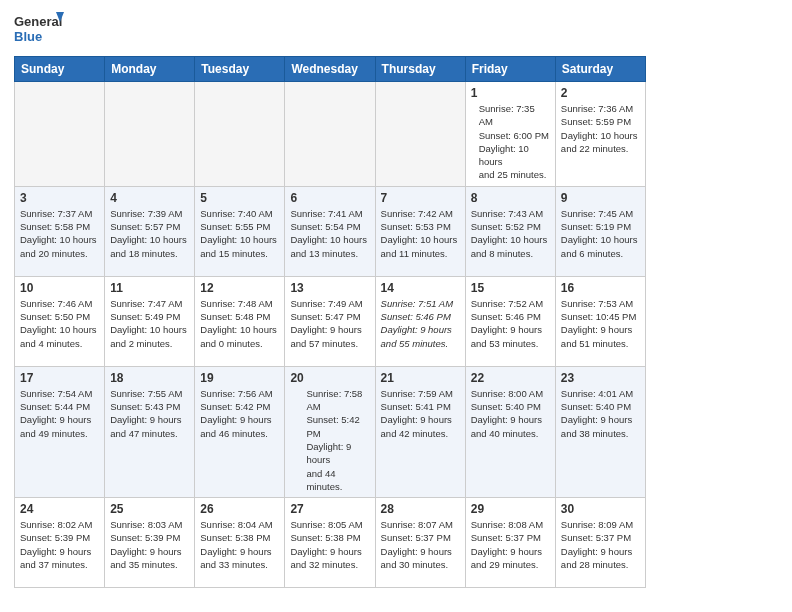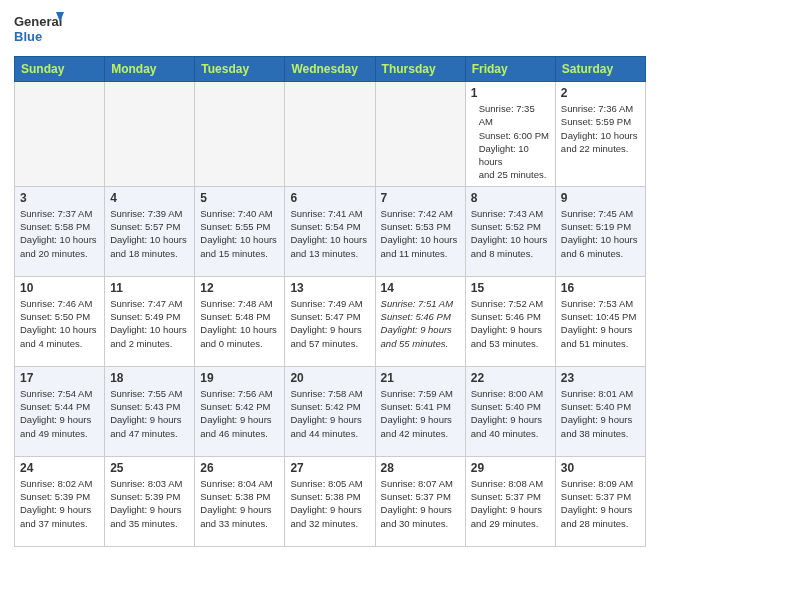--- a/index.html
+++ b/index.html
@@ -40,21 +40,21 @@
       color: #555;
       margin-top: 2px;
     }
     .calendar {
       width: 100%;
       border-collapse: collapse;
       border: 1px solid #ccc;
     }
     .calendar th {
       background: #2a6db5;
-      color: #bef264;
+      color: #ffffff;
       font-size: 12px;
       font-weight: bold;
       text-align: left;
       padding: 5px 6px;
       border: 1px solid #1a5a9a;
     }
     .calendar td {
       width: calc(100%/7);
       vertical-align: top;
       border: 1px solid #ccc;
@@ -264,42 +264,42 @@
           </td>
           <td>
             <span class="day-num">19</span>
             <div class="day-info" style="white-space: pre-line;">Sunrise: 7:56 AM
 Sunset: 5:42 PM
 Daylight: 9 hours
 and 46 minutes.</div>
           </td>
           <td>
             <span class="day-num">20</span>
-            <div class="day-info" style="white-space: pre-line;">Sunrise: 7:58 AM
+            <div class="day-info" style="white-space: pre-line; margin-left: 16px;">Sunrise: 7:58 AM
 Sunset: 5:42 PM
 Daylight: 9 hours
 and 44 minutes.</div>
           </td>
           <td>
             <span class="day-num">21</span>
             <div class="day-info" style="white-space: pre-line;">Sunrise: 7:59 AM
 Sunset: 5:41 PM
 Daylight: 9 hours
 and 42 minutes.</div>
           </td>
           <td>
             <span class="day-num">22</span>
             <div class="day-info" style="white-space: pre-line;">Sunrise: 8:00 AM
 Sunset: 5:40 PM
 Daylight: 9 hours
 and 40 minutes.</div>
           </td>
           <td>
             <span class="day-num">23</span>
-            <div class="day-info" style="white-space: pre-line;">Sunrise: 8:01 AM
+            <div class="day-info" style="white-space: pre-line;">Sunrise: 4:01 AM
 Sunset: 5:40 PM
 Daylight: 9 hours
 and 38 minutes.</div>
           </td>
         </tr>
         <tr>
           <td>
             <span class="day-num">24</span>
             <div class="day-info" style="white-space: pre-line;">Sunrise: 8:02 AM
 Sunset: 5:39 PM

